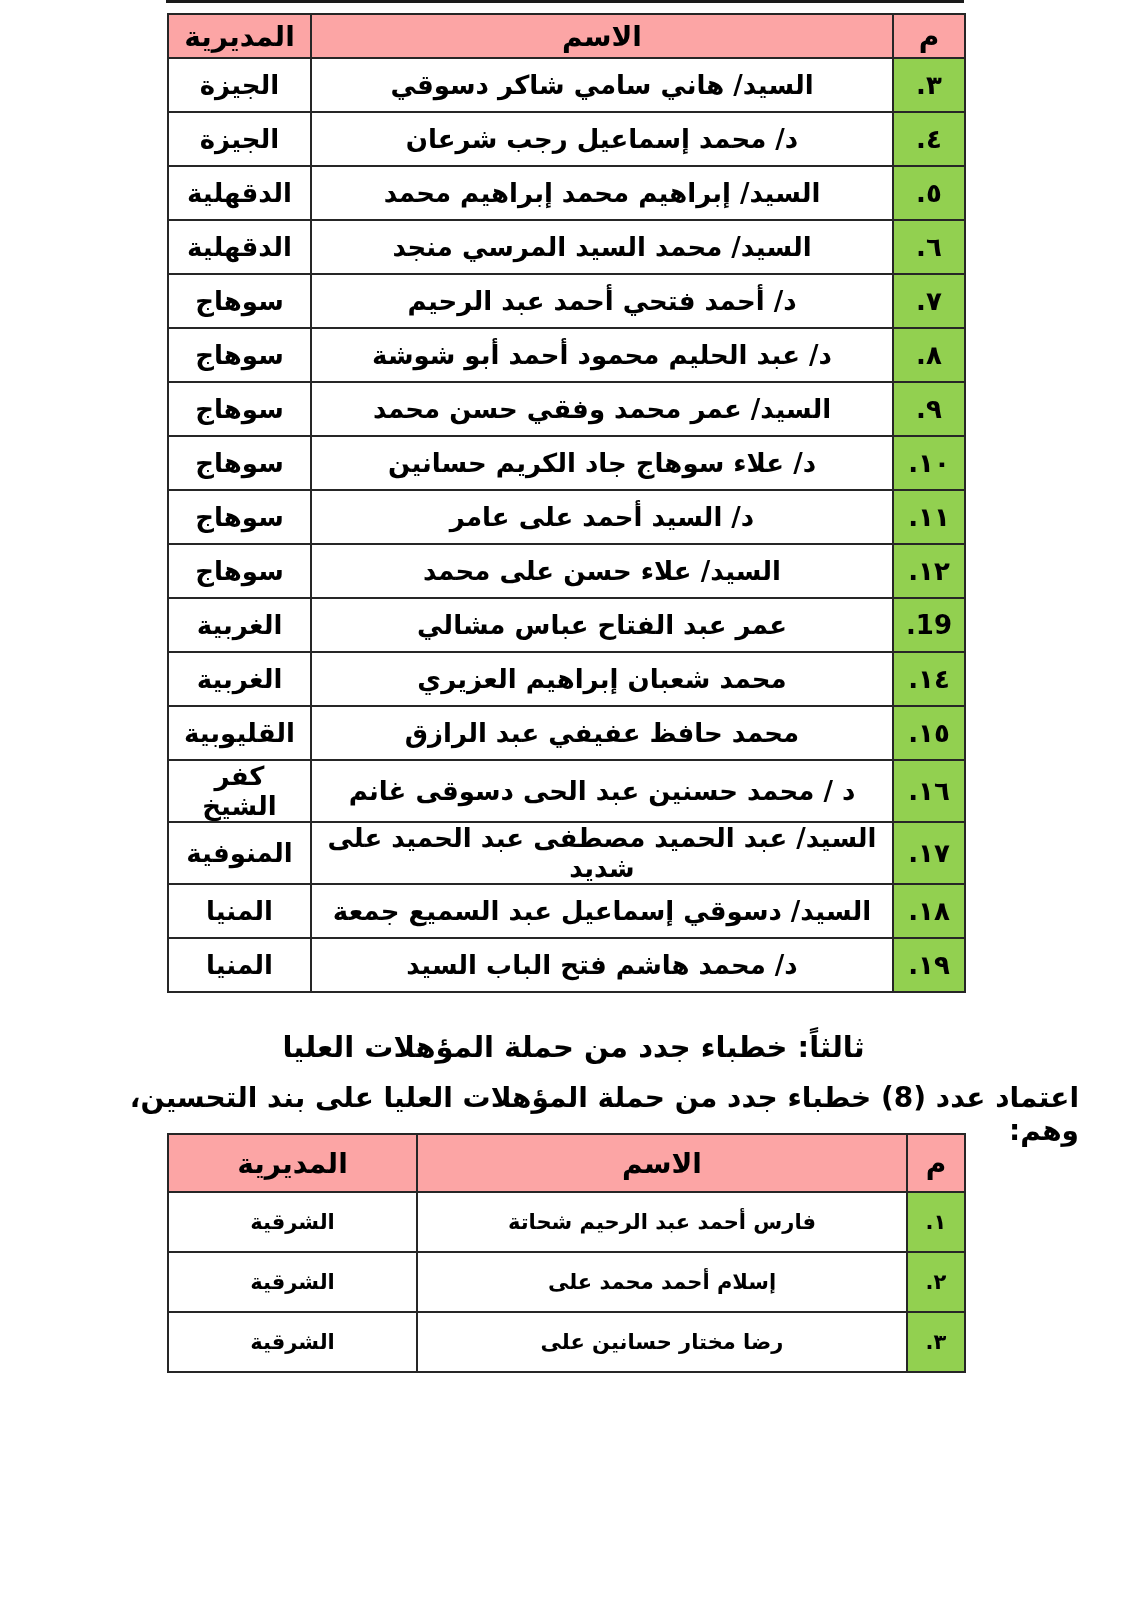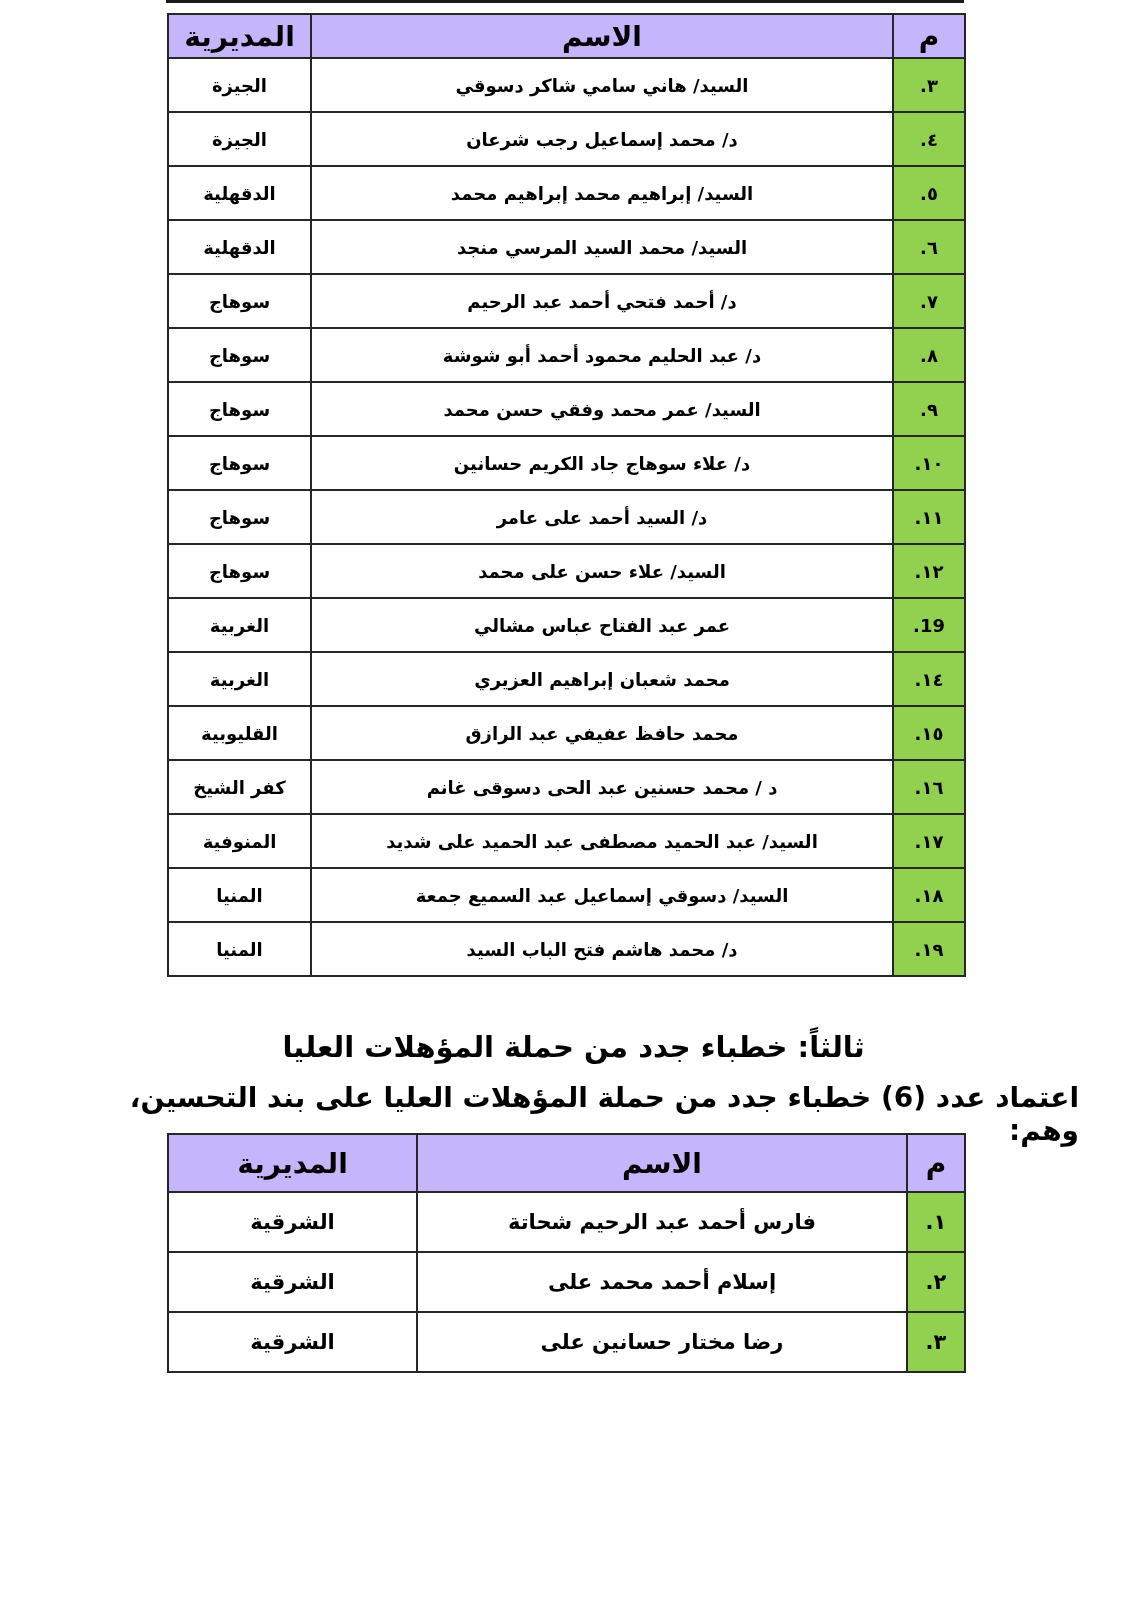--- a/index.html
+++ b/index.html
@@ -37,25 +37,25 @@
   #table1 { top: 13px; }
   #table2 { top: 1133px; }
   table.roster th, table.roster td {
     border: 2px solid #262626;
     text-align: center;
     vertical-align: middle;
     padding: 0 6px;
     overflow: hidden;
   }
   table.roster th {
-    background: #c4b5fd;
+    background: #fca5a5;
     font-size: 28px;
   }
   #table1 th { height: 42px; }
-  #table1 td { height: 52px; font-size: 18px; margin-left: 48px; }
+  #table1 td { height: 52px; font-size: 26px; margin-left: 48px; }
   #table2 th { height: 56px; }
   #table2 td { height: 58px; font-size: 21px; }
   td.num {
     background: #92d050;
     font-size: 25px;
   }
   #table1 col.c-num   { width: 72px; }
   #table1 col.c-name  { width: 582px; }
   #table1 col.c-dir   { width: 143px; }
   #table2 col.c-num   { width: 58px; }
@@ -191,21 +191,21 @@
         <tr>
           <td class="num">١٩.</td>
           <td class="name">د/ محمد هاشم فتح الباب السيد</td>
           <td class="directorate">المنيا</td>
         </tr>
       </tbody>
   </table>
 
   <div class="section-heading">ثالثاً:  خطباء جدد من حملة المؤهلات العليا</div>
 
-  <div class="section-paragraph">اعتماد عدد (6) خطباء جدد من حملة المؤهلات العليا على بند التحسين، وهم:</div>
+  <div class="section-paragraph">اعتماد عدد (8) خطباء جدد من حملة المؤهلات العليا على بند التحسين، وهم:</div>
 
   <table class="roster" id="table2">
     <colgroup>
       <col class="c-num">
         <col class="c-name">
         <col class="c-dir">
     </colgroup>
     <thead>
       <tr>
         <th>م</th>

